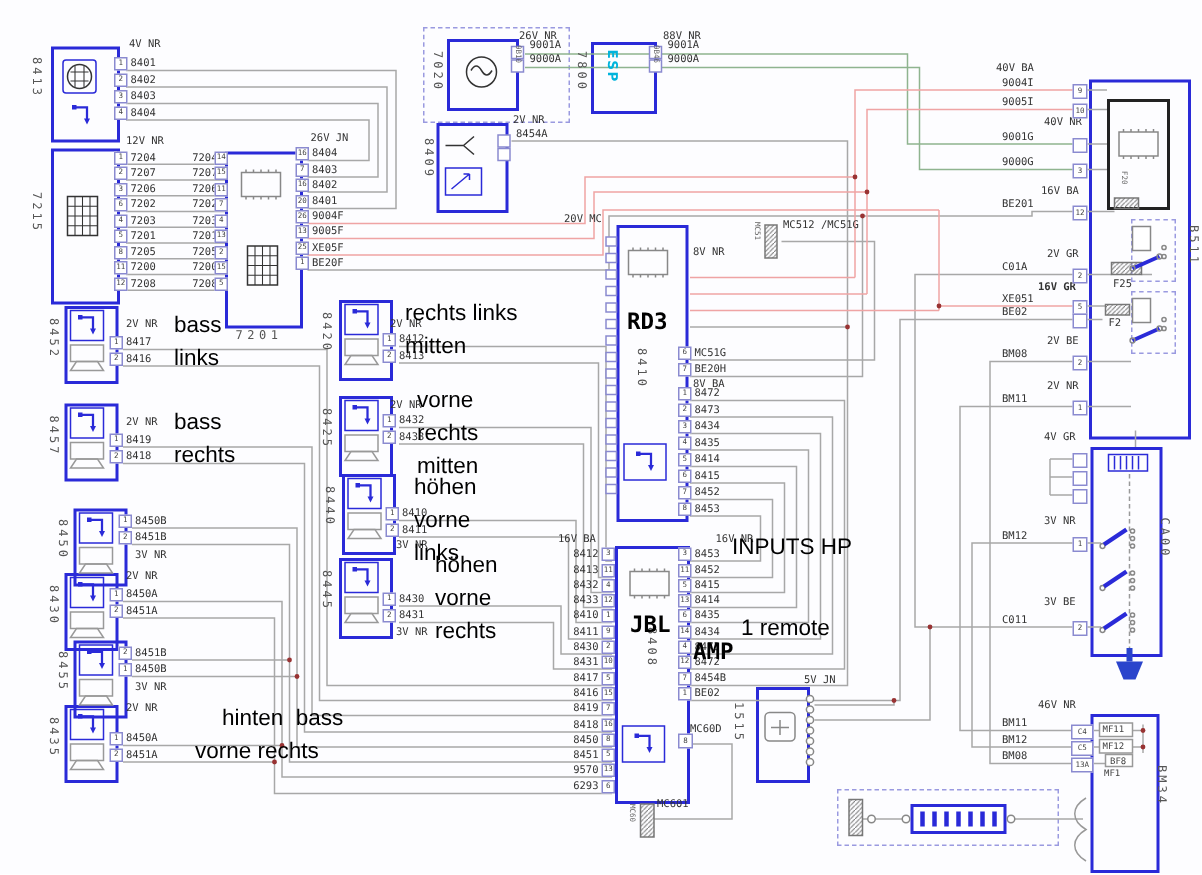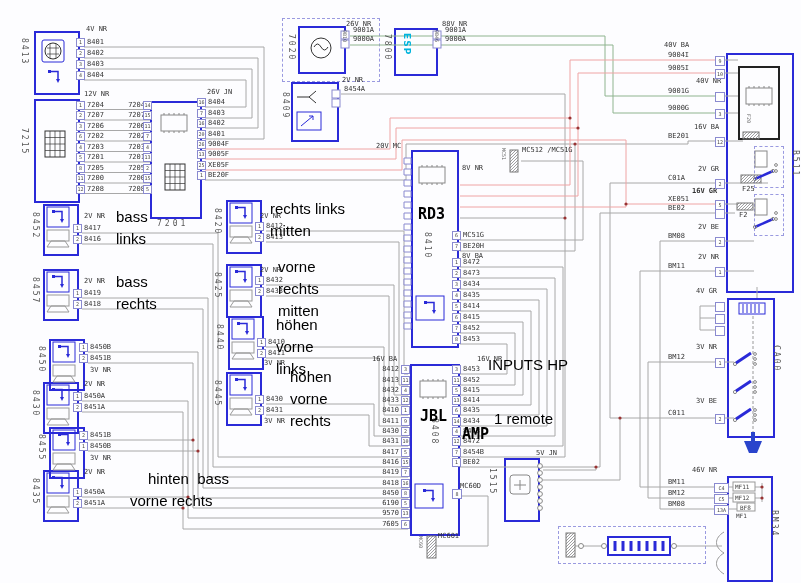--- a/index.html
+++ b/index.html
@@ -683,29 +683,29 @@
       </div>
       <div class="wrow">
         <span class="wl2">8418</span>
         <span class="pin">16</span>
       </div>
       <div class="wrow">
         <span class="wl2">8450</span>
         <span class="pin">8</span>
       </div>
       <div class="wrow">
-        <span class="wl2">6190</span>
+        <span class="wl2">8451</span>
         <span class="pin">5</span>
       </div>
       <div class="wrow">
         <span class="wl2">9570</span>
         <span class="pin">13</span>
       </div>
       <div class="wrow">
-        <span class="wl2">7605</span>
+        <span class="wl2">6293</span>
         <span class="pin">6</span>
       </div>
     </div>
   <div class="grp" style="left:452px;top:364px;--rh:10.3px">
 
   <div class="wrow">
         <span class="pin">3</span>
         <span class="wl2">8453</span>
       </div>
       <div class="wrow">

